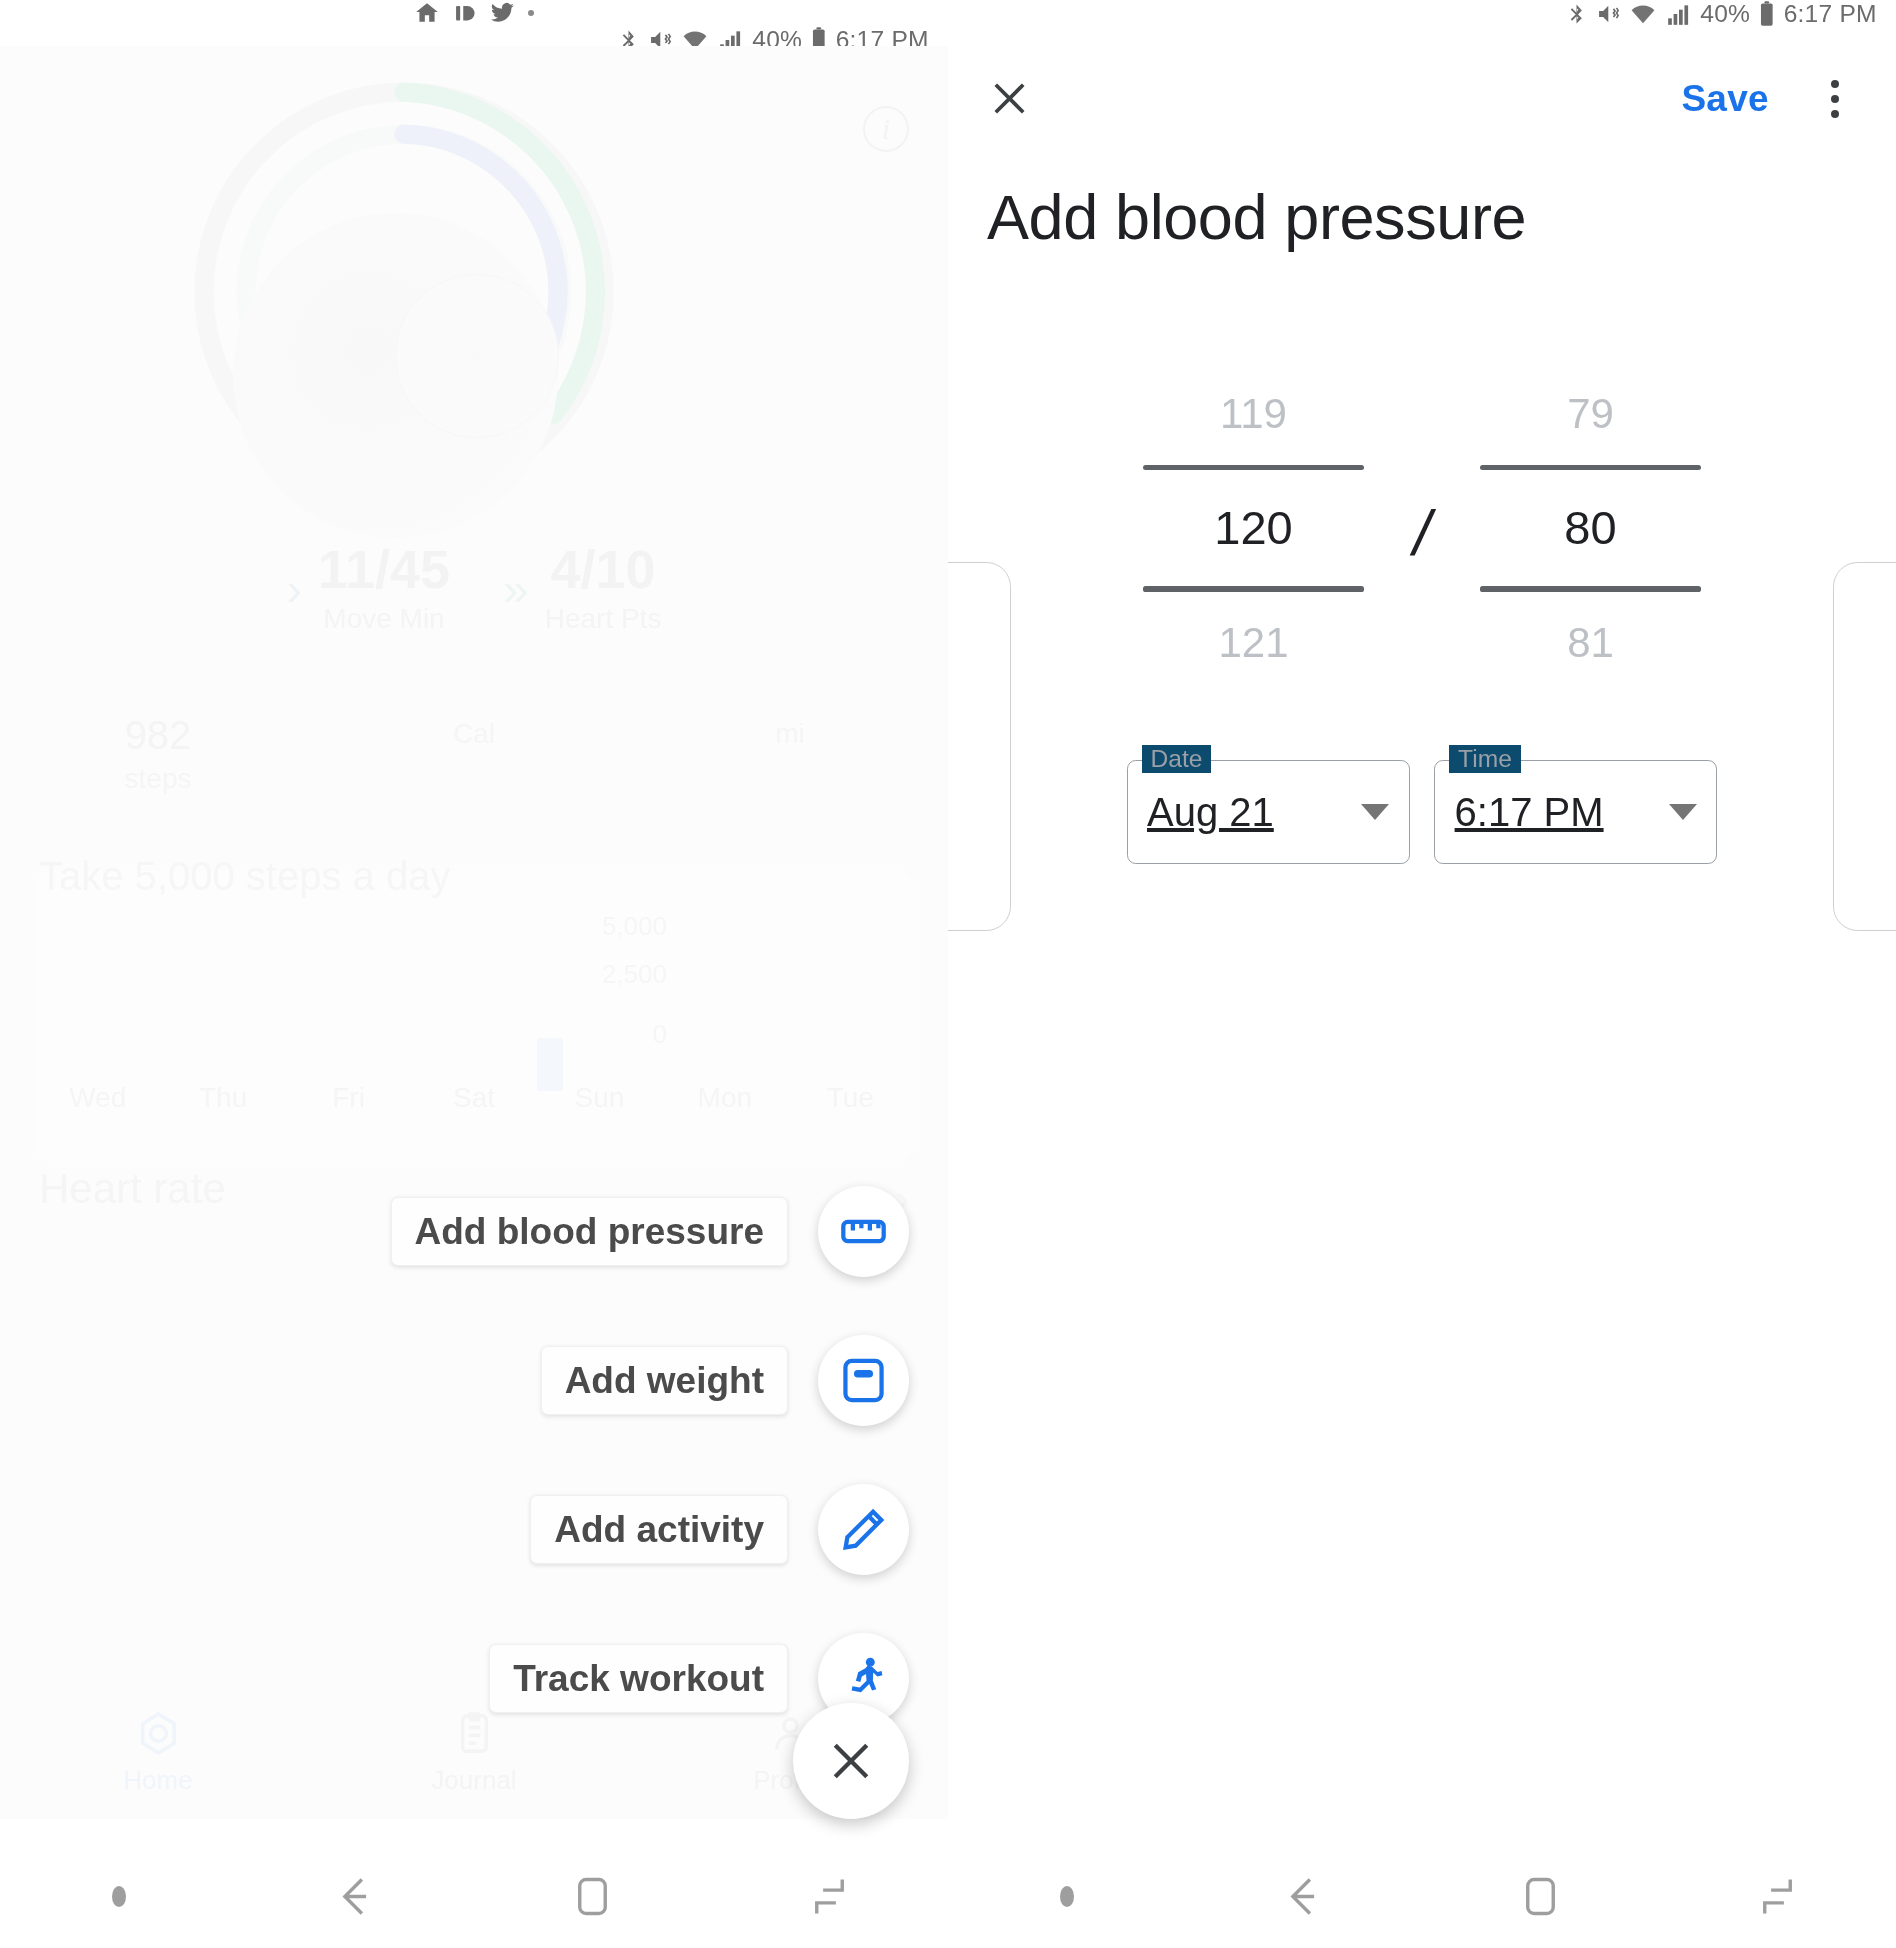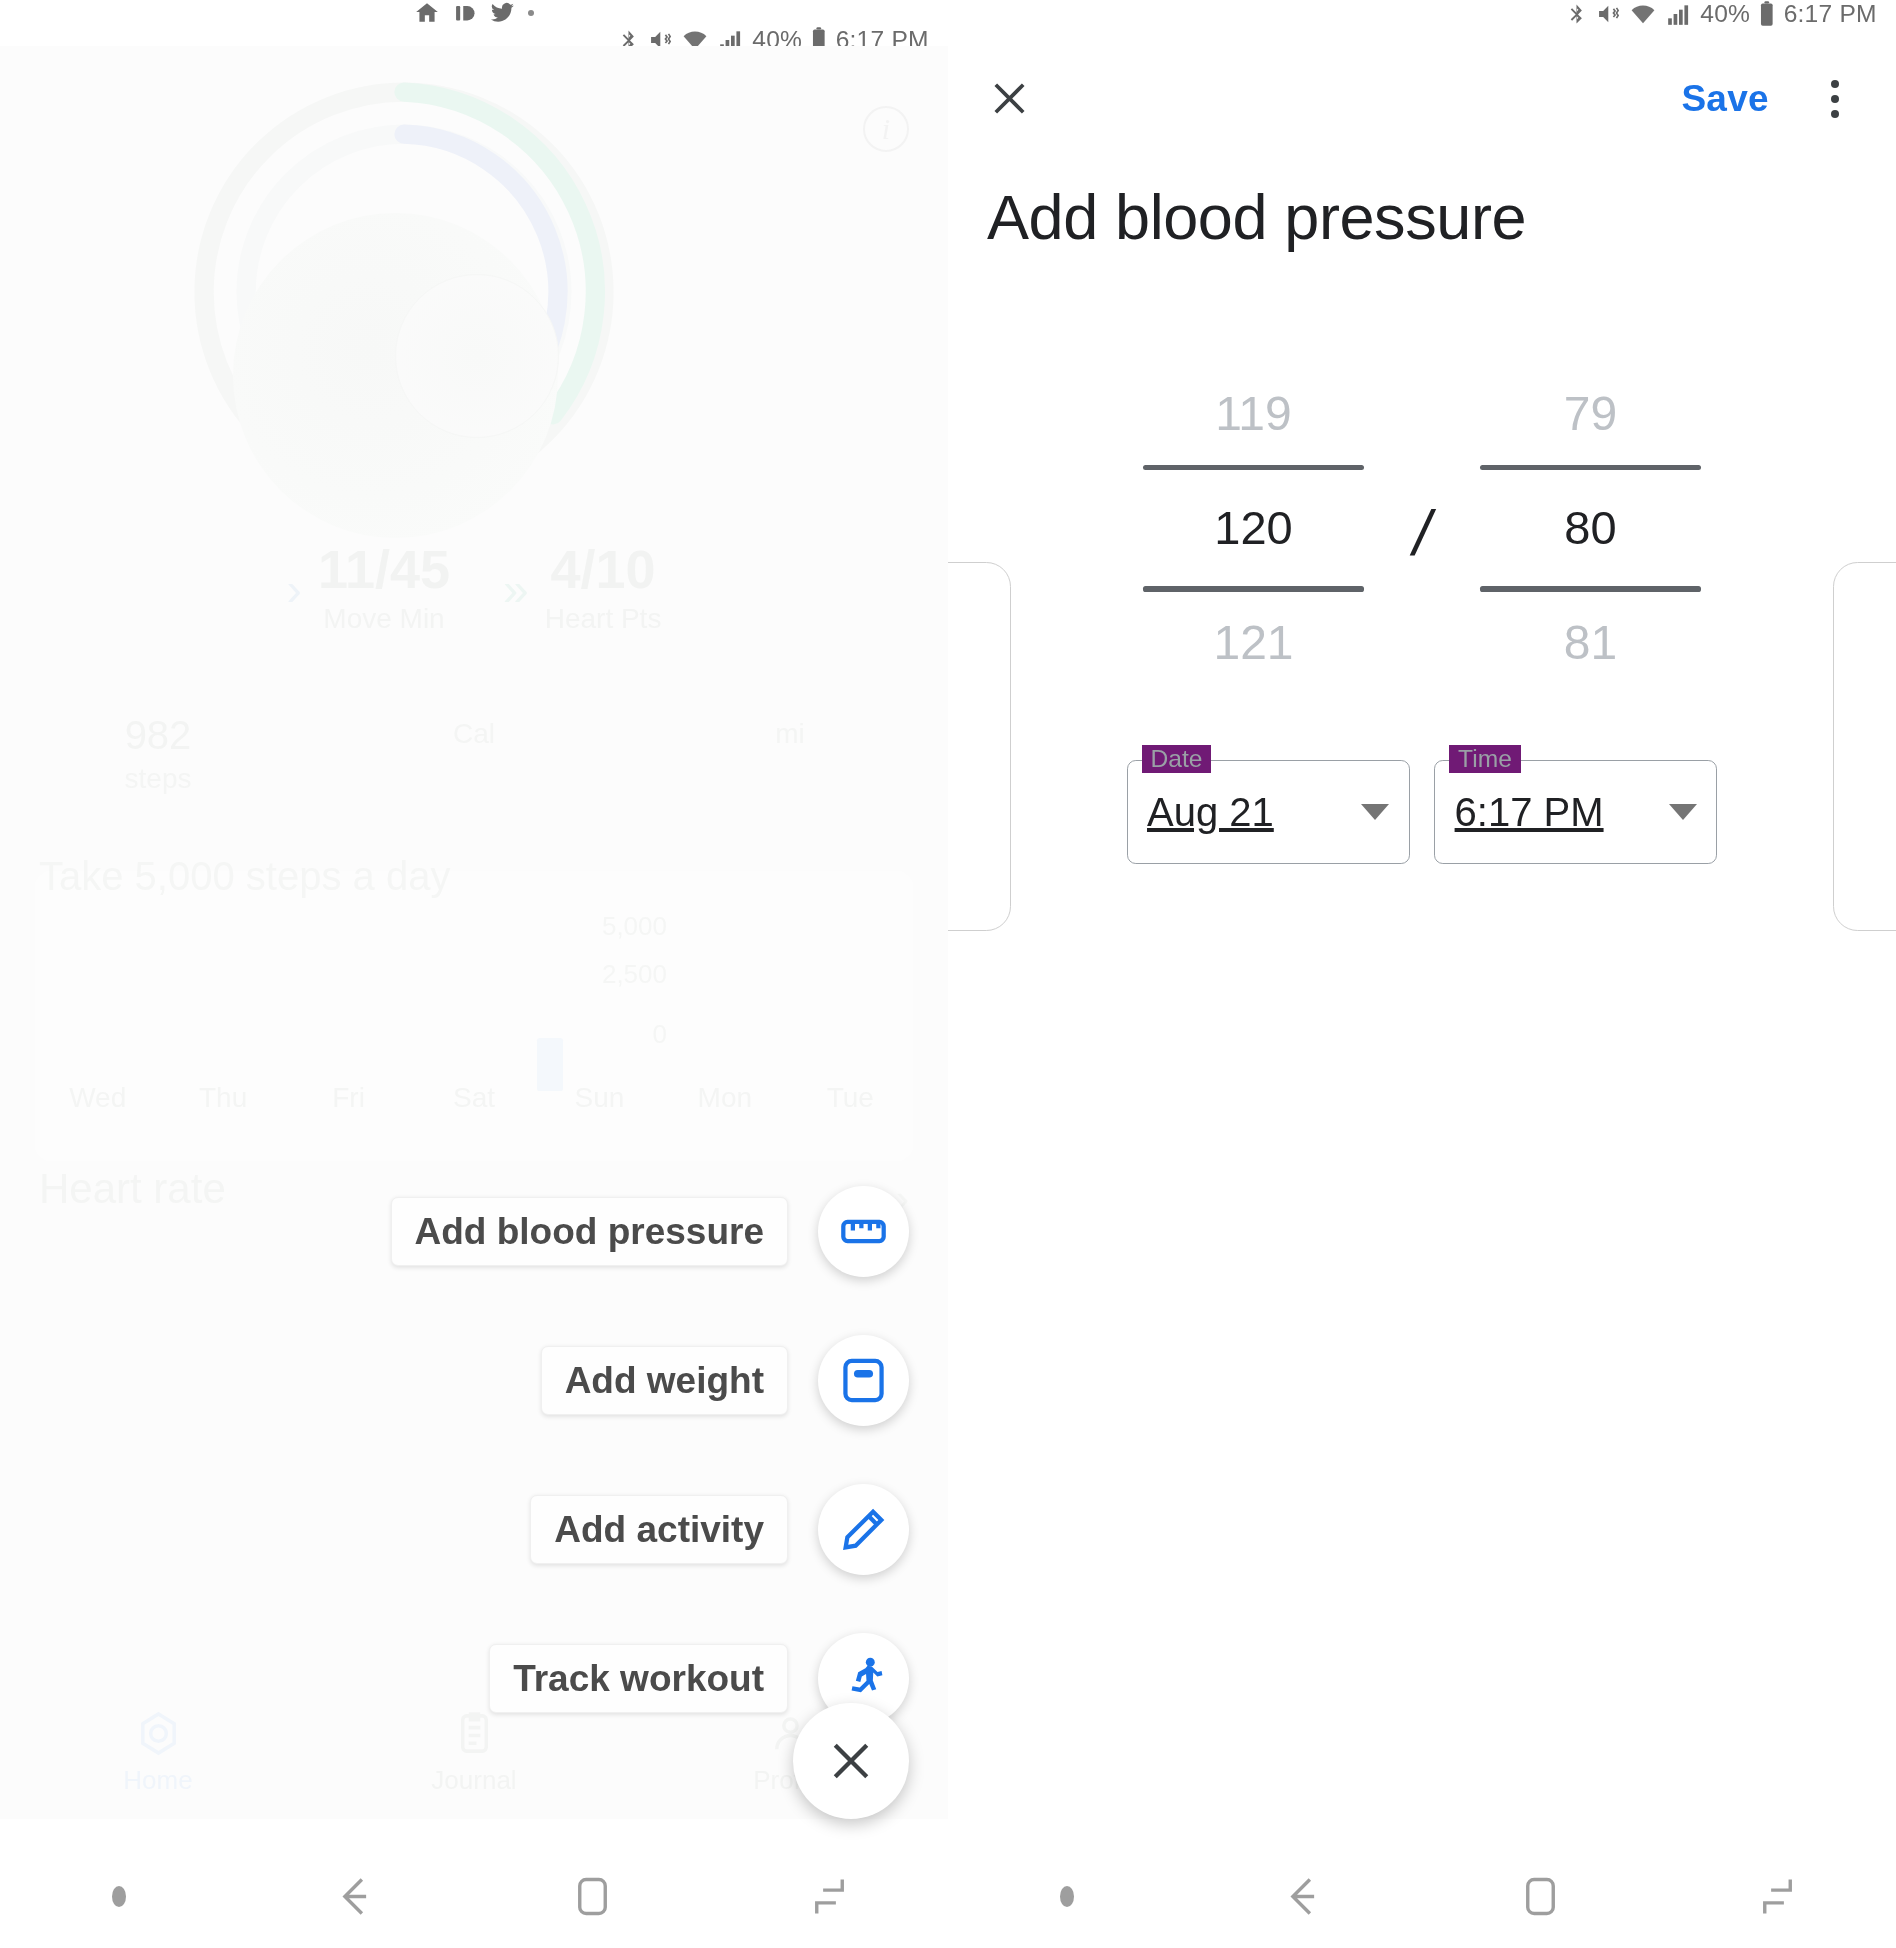--- a/index.html
+++ b/index.html
@@ -108,31 +108,31 @@
                 font-weight: 400; letter-spacing: -0.4px; }
 
   .ghost-card { position:absolute; border:1.8px solid #cfcfcf; border-radius: 24.6px;
                 width: 105px; height: 369px; top: 562px; }
   .ghost-card.l { left: -42px; }
   .ghost-card.r { right: -42px; }
 
   .picker { position:absolute; top: 379px; left: 0; width: 948px; display:flex;
             align-items:flex-start; justify-content:center; }
   .pcol { width: 263px; text-align:center; }
-  .pcol .ghost { font-size: 48px; color:#bdc1c6; height: 70px; line-height: 70px; }
+  .pcol .ghost { font-size: 42px; color:#bdc1c6; height: 70px; line-height: 70px; }
   .pcol .rule { height: 5.3px; background:#5f6368; border-radius: 2.6px; margin: 16px 21px; }
   .pcol .cur { font-size: 47px; color:#202124; height: 84px; line-height: 84px; }
   .slash { width: 74px; text-align:center; font-size: 63px; color:#202124; font-weight: 300;
            line-height: 1; padding-top: 123px; font-style: italic; }
 
   .fields { position:absolute; top: 760px; left: 0; width: 948px; display:flex;
             justify-content:center; gap: 24.6px; }
   .field { position:relative; width: 283px; height: 104px; border: 1.8px solid #9aa0a6;
            border-radius: 8.8px; display:flex; align-items:center; padding: 0 19.3px; }
-  .field .flabel { position:absolute; top: -16px; left: 14px; background:#701a75;
+  .field .flabel { position:absolute; top: -16px; left: 14px; background:#0c4a6e;
                    padding: 0 8.8px; font-size: 24.6px; color:#9aa0a6; }
   .field .fval { font-size: 40px; color:#202124;text-decoration:underline; }
   .field .caret { margin-left:auto; width: 0; height: 0; border-left: 14px solid transparent;
                   border-right: 14px solid transparent; border-top: 16px solid #757575; }
 
   
   .navbar { position:absolute; bottom:0; left:0; width:948px; height: 105px; background:#ffffff;
             display:flex; align-items:center; }
   .navbar .nb { flex:1; display:flex; align-items:center; justify-content:center; }
   .nb-dot { width: 14px; height: 21px; border-radius: 50%; background:#9e9e9e; }

